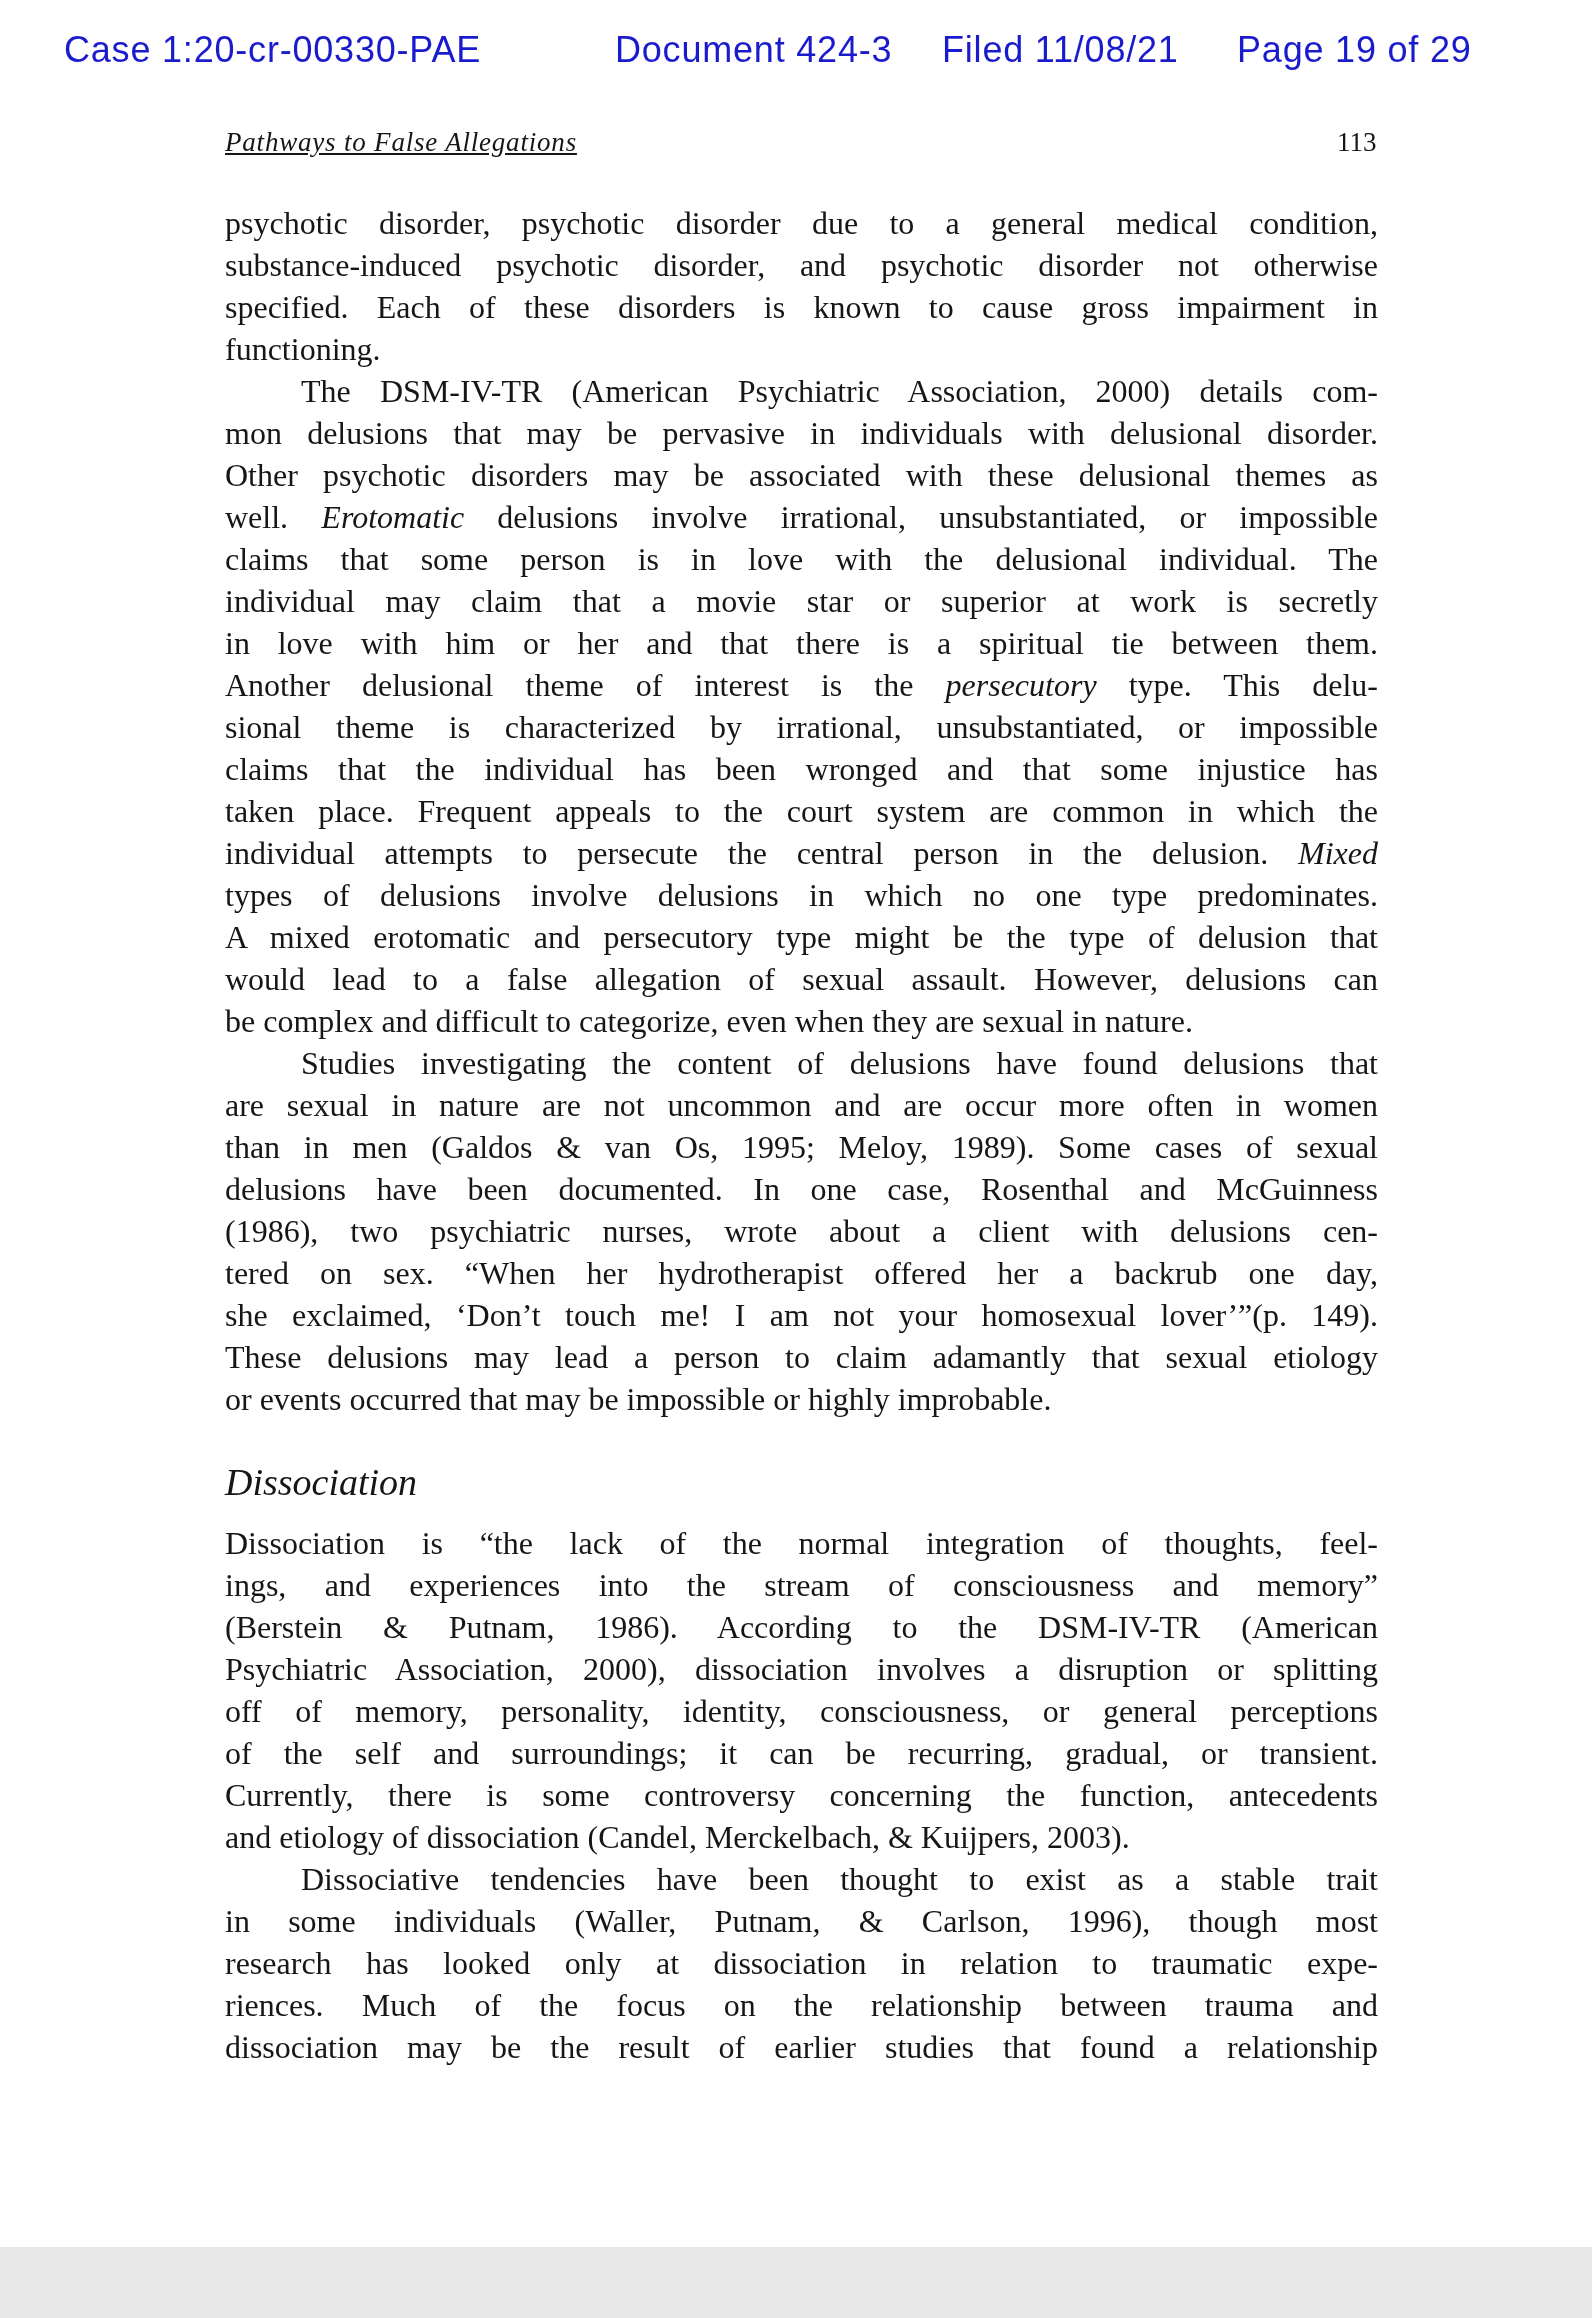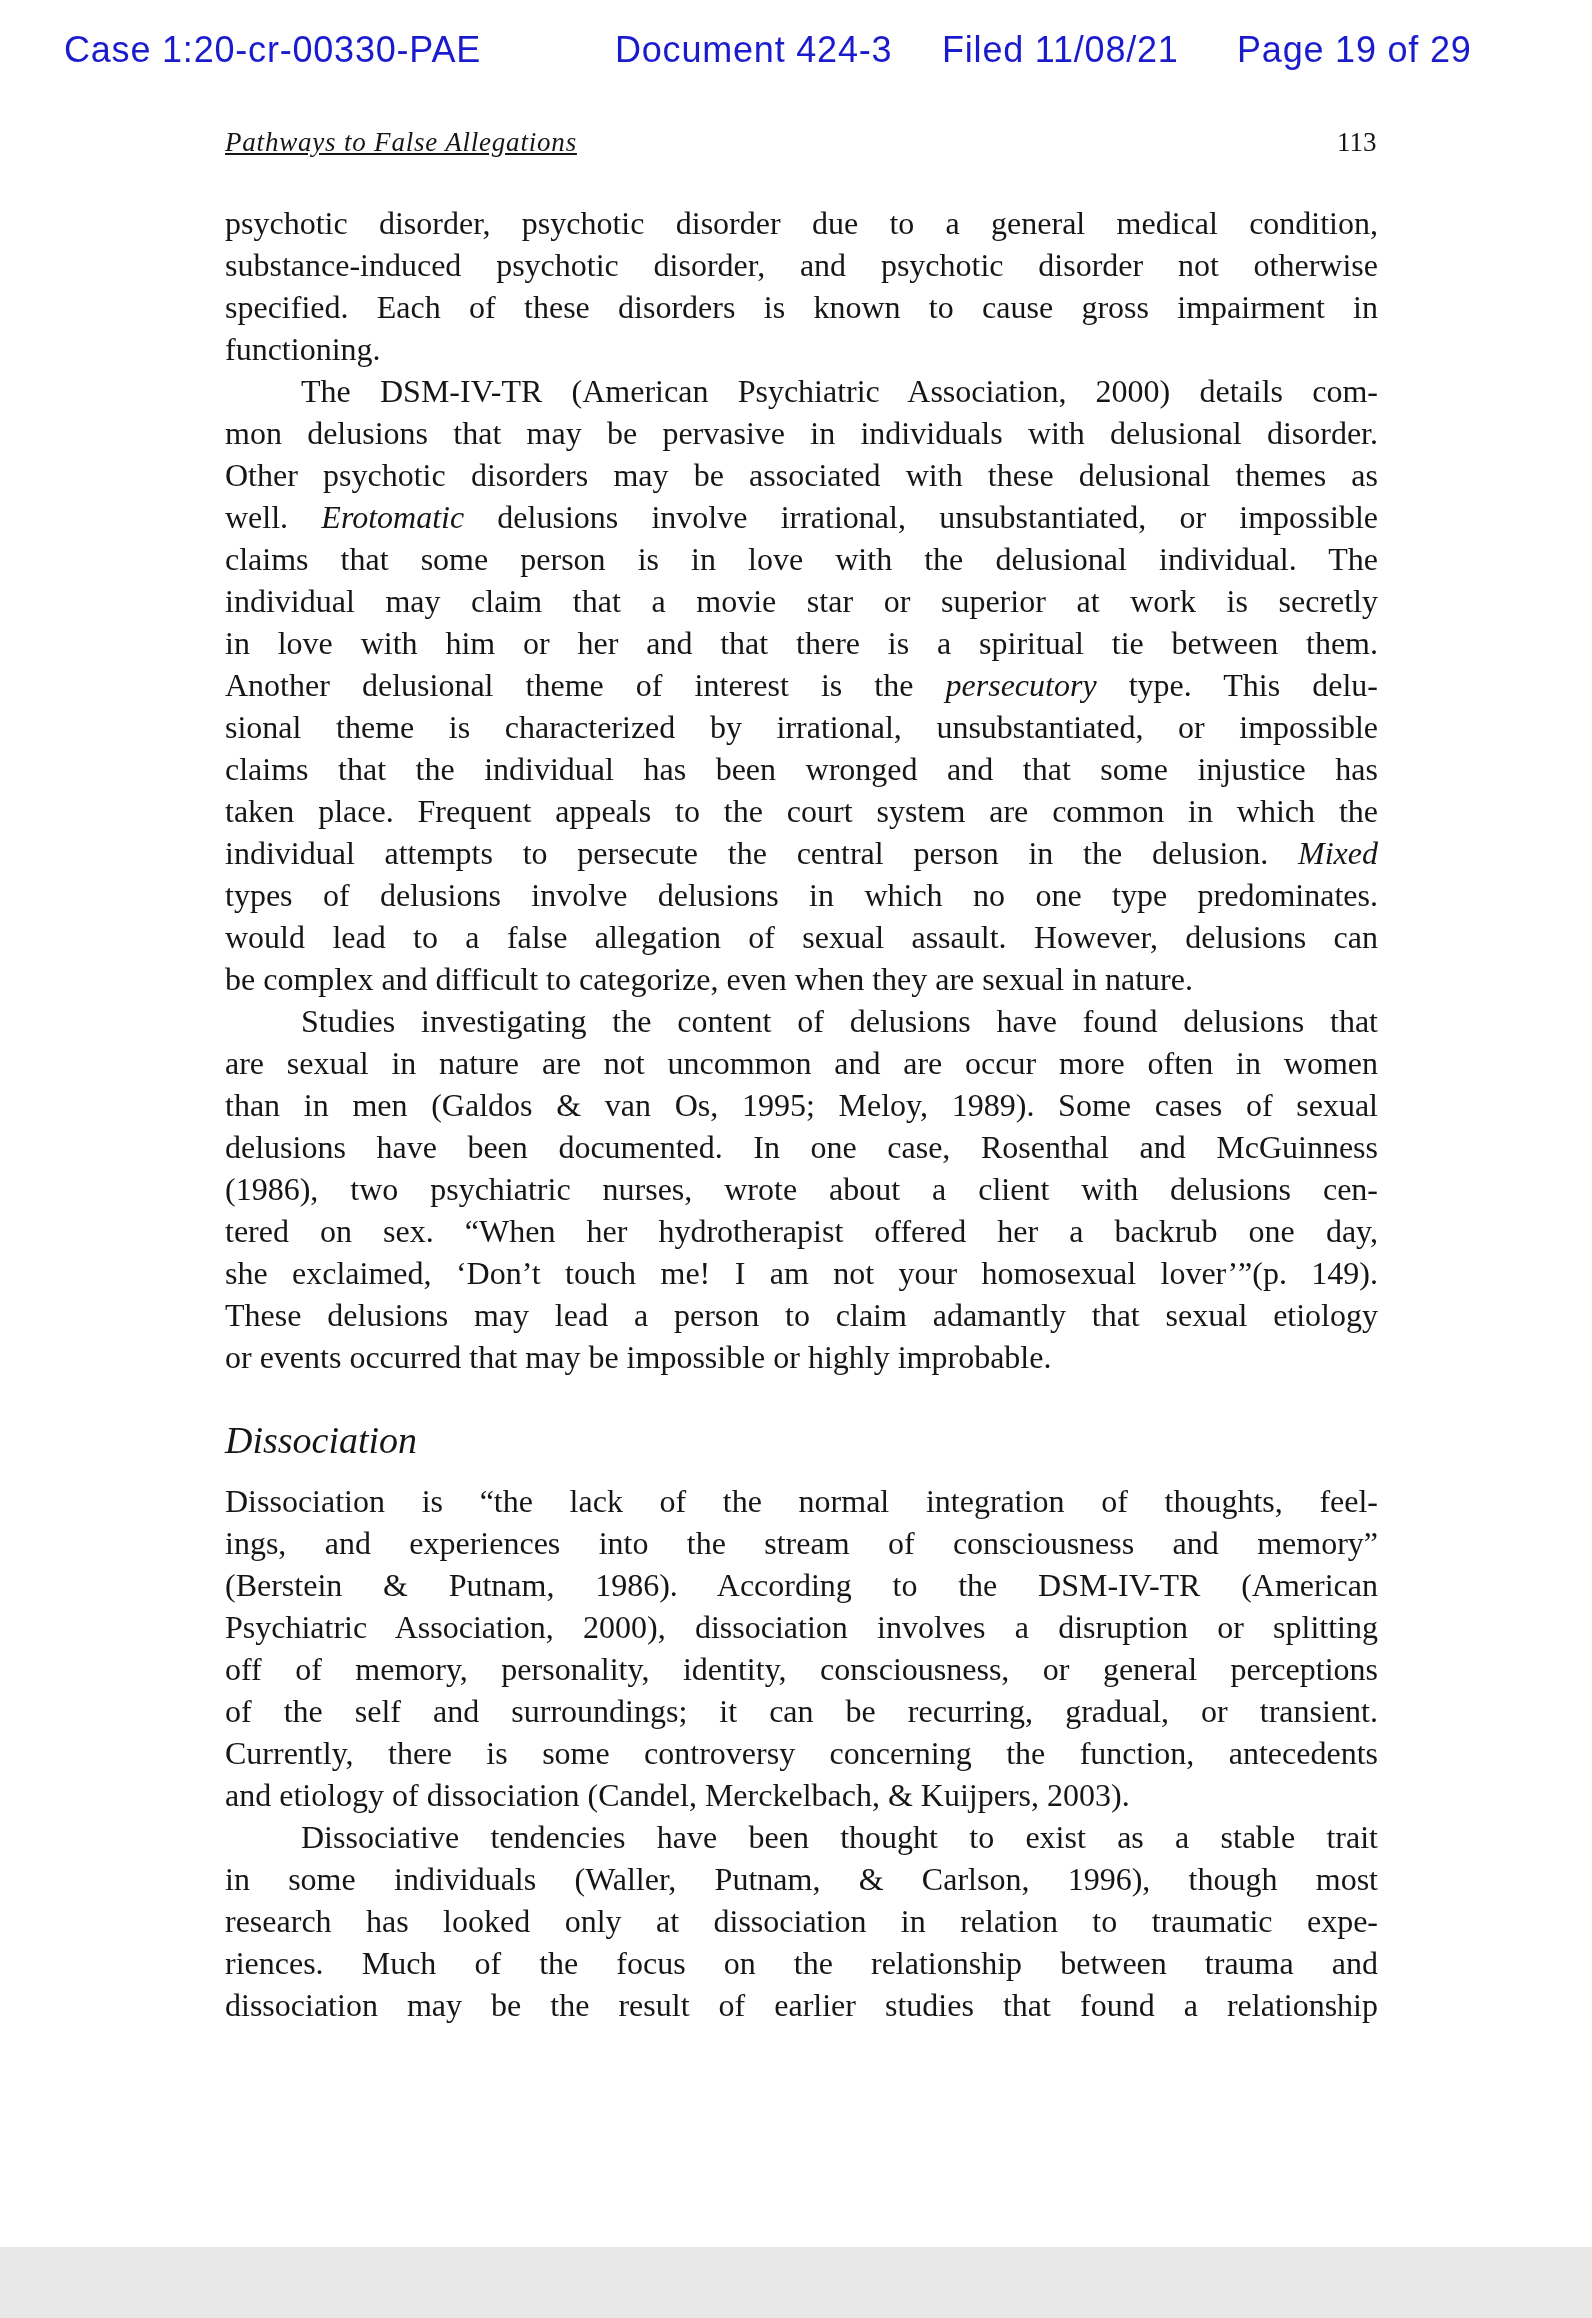--- a/index.html
+++ b/index.html
@@ -117,20 +117,21 @@
         <div class="line">well. <i>Erotomatic</i> delusions involve irrational, unsubstantiated, or impossible</div>
         <div class="line">claims that some person is in love with the delusional individual. The</div>
         <div class="line">individual may claim that a movie star or superior at work is secretly</div>
         <div class="line">in love with him or her and that there is a spiritual tie between them.</div>
         <div class="line">Another delusional theme of interest is the <i>persecutory</i> type. This delu-</div>
         <div class="line">sional theme is characterized by irrational, unsubstantiated, or impossible</div>
         <div class="line">claims that the individual has been wronged and that some injustice has</div>
         <div class="line">taken place. Frequent appeals to the court system are common in which the</div>
         <div class="line">individual attempts to persecute the central person in the delusion. <i>Mixed</i></div>
         <div class="line">types of delusions involve delusions in which no one type predominates.</div>
+        <div class="line">A mixed erotomatic and persecutory type might be the type of delusion that</div>
         <div class="line">would lead to a false allegation of sexual assault. However, delusions can</div>
         <div class="line last">be complex and difficult to categorize, even when they are sexual in nature.</div>
       </div>
       <div class="paragraph">
         <div class="line indent">Studies investigating the content of delusions have found delusions that</div>
         <div class="line">are sexual in nature are not uncommon and are occur more often in women</div>
         <div class="line">than in men (Galdos &amp; van Os, 1995; Meloy, 1989). Some cases of sexual</div>
         <div class="line">delusions have been documented. In one case, Rosenthal and McGuinness</div>
         <div class="line">(1986), two psychiatric nurses, wrote about a client with delusions cen-</div>
         <div class="line">tered on sex. “When her hydrotherapist offered her a backrub one day,</div>

